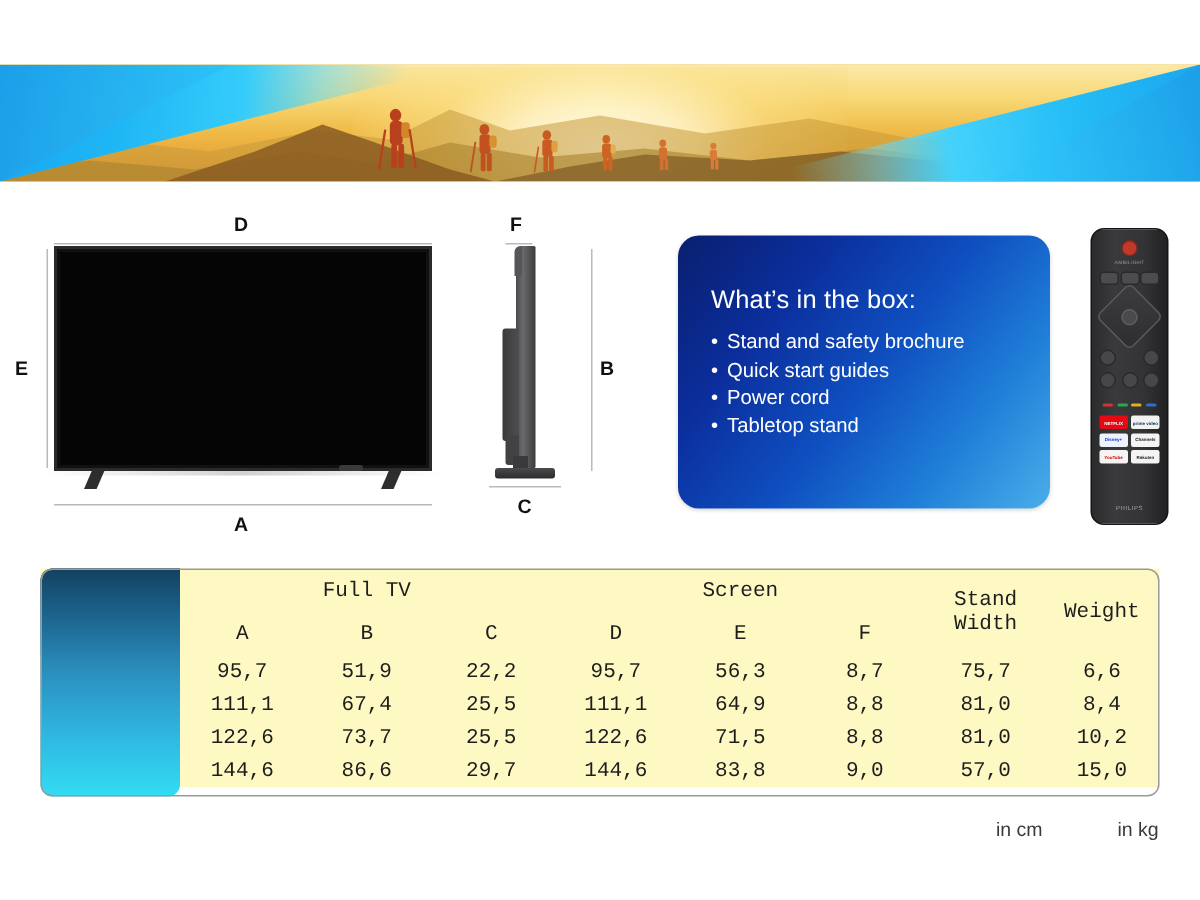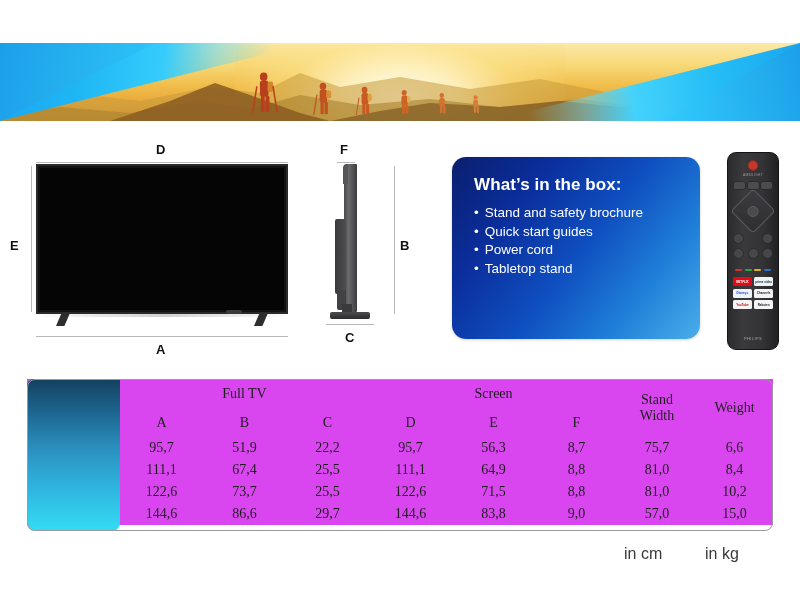--- a/index.html
+++ b/index.html
@@ -244,22 +244,22 @@
     border-radius: 14px;
     background: linear-gradient(128deg,
       #0a1f6e 0%, #0b2e9c 26%, #0f4fc0 52%, #1f7fd8 76%, #4aaeea 100%);
     box-shadow: 0 1px 3px rgba(0,0,0,0.18);
     color: #ffffff;
     box-sizing: border-box;
     padding: 18px 16px 10px 22px;
   }
   #box-title {
     font-size: 17px;
-    font-weight: bold;
-    margin: 0 0 9px 0;
+    font-weight: normal;
+    margin: 15px 0 9px 0;
     letter-spacing: 0.1px;
   }
   #box-list {
     list-style: none;
     margin: 0;
     padding: 0;
   }
   #box-list li {
     font-size: 13.5px;
     line-height: 18.5px;
@@ -402,22 +402,22 @@
   #spec-table-wrap {
     position: absolute;
     left: 27px;
     top: 379px;
     width: 746px;
   }
   table#spec-table {
     border-collapse: collapse;
     width: 746px;
     table-layout: fixed;
-    background: #d946ef;
-    font-family: Liberation Serif, serif;
+    background: #fef9c3;
+    font-family: Liberation Mono, monospace;
   }
   #spec-table td, #spec-table th {
     padding: 0;
     text-align: center;
     font-weight: normal;
     font-size: 14px;
     color: #1d1d1d;
     border: 0;
   }
   .outer-box {
@@ -489,22 +489,23 @@
   }
   .units-row {
     position: absolute;
     top: 166px;
     left: 0;
     width: 746px;
     height: 20px;
   }
   .unit-label {
     position: absolute;
-    font-size: 16px;
+    font-size: 13px;
     color: #3a3a3a;
+    margin-left: 40px;
   }
 </style>
 </head>
 <body>
 
 <div id="banner">
   <div class="banner-sky"></div>
   <div class="banner-sun"></div>
 
   <svg class="ridge" viewBox="0 0 800 78" preserveAspectRatio="none">

